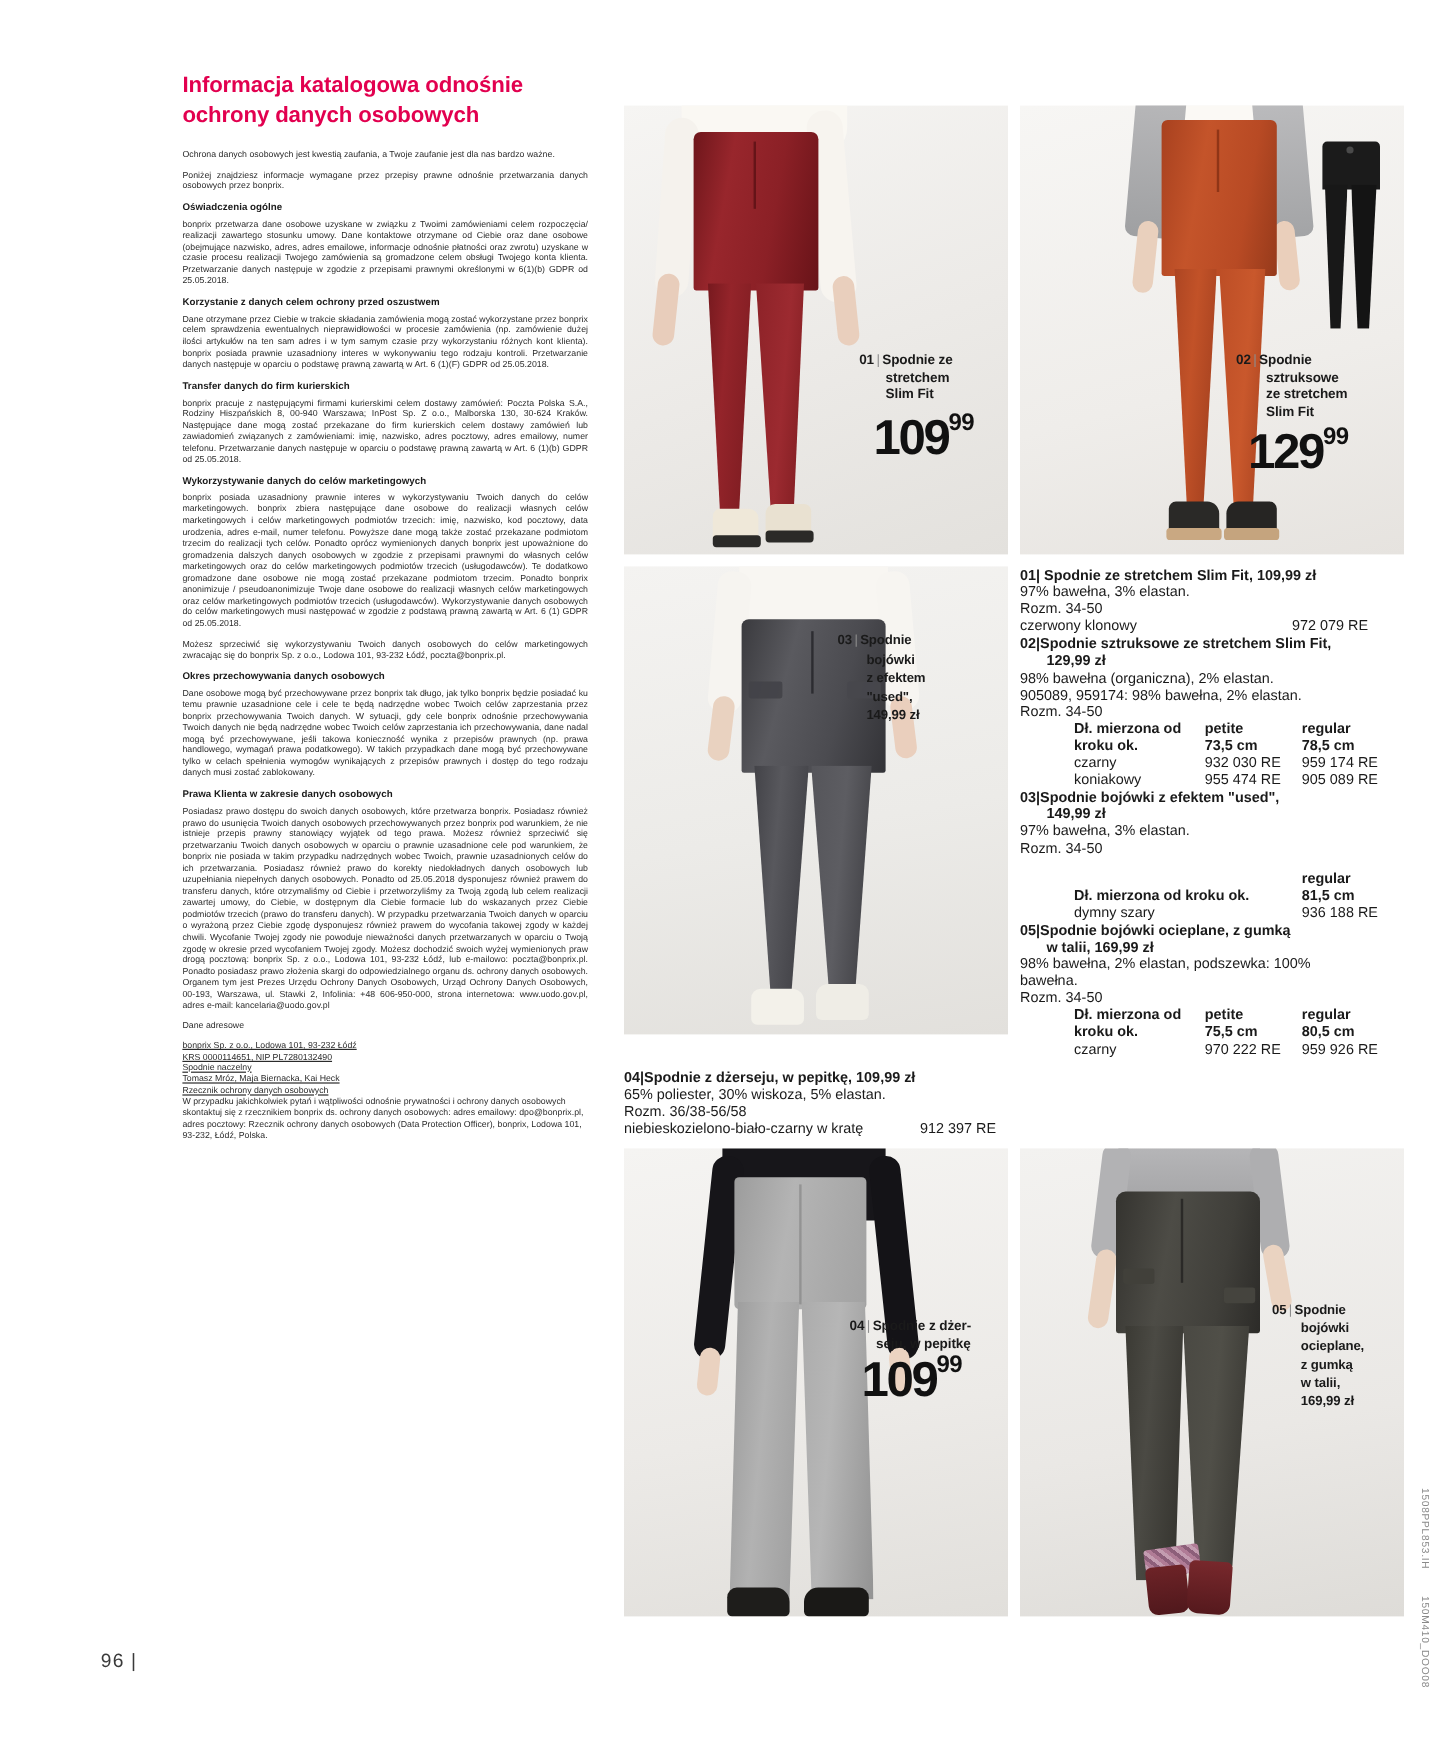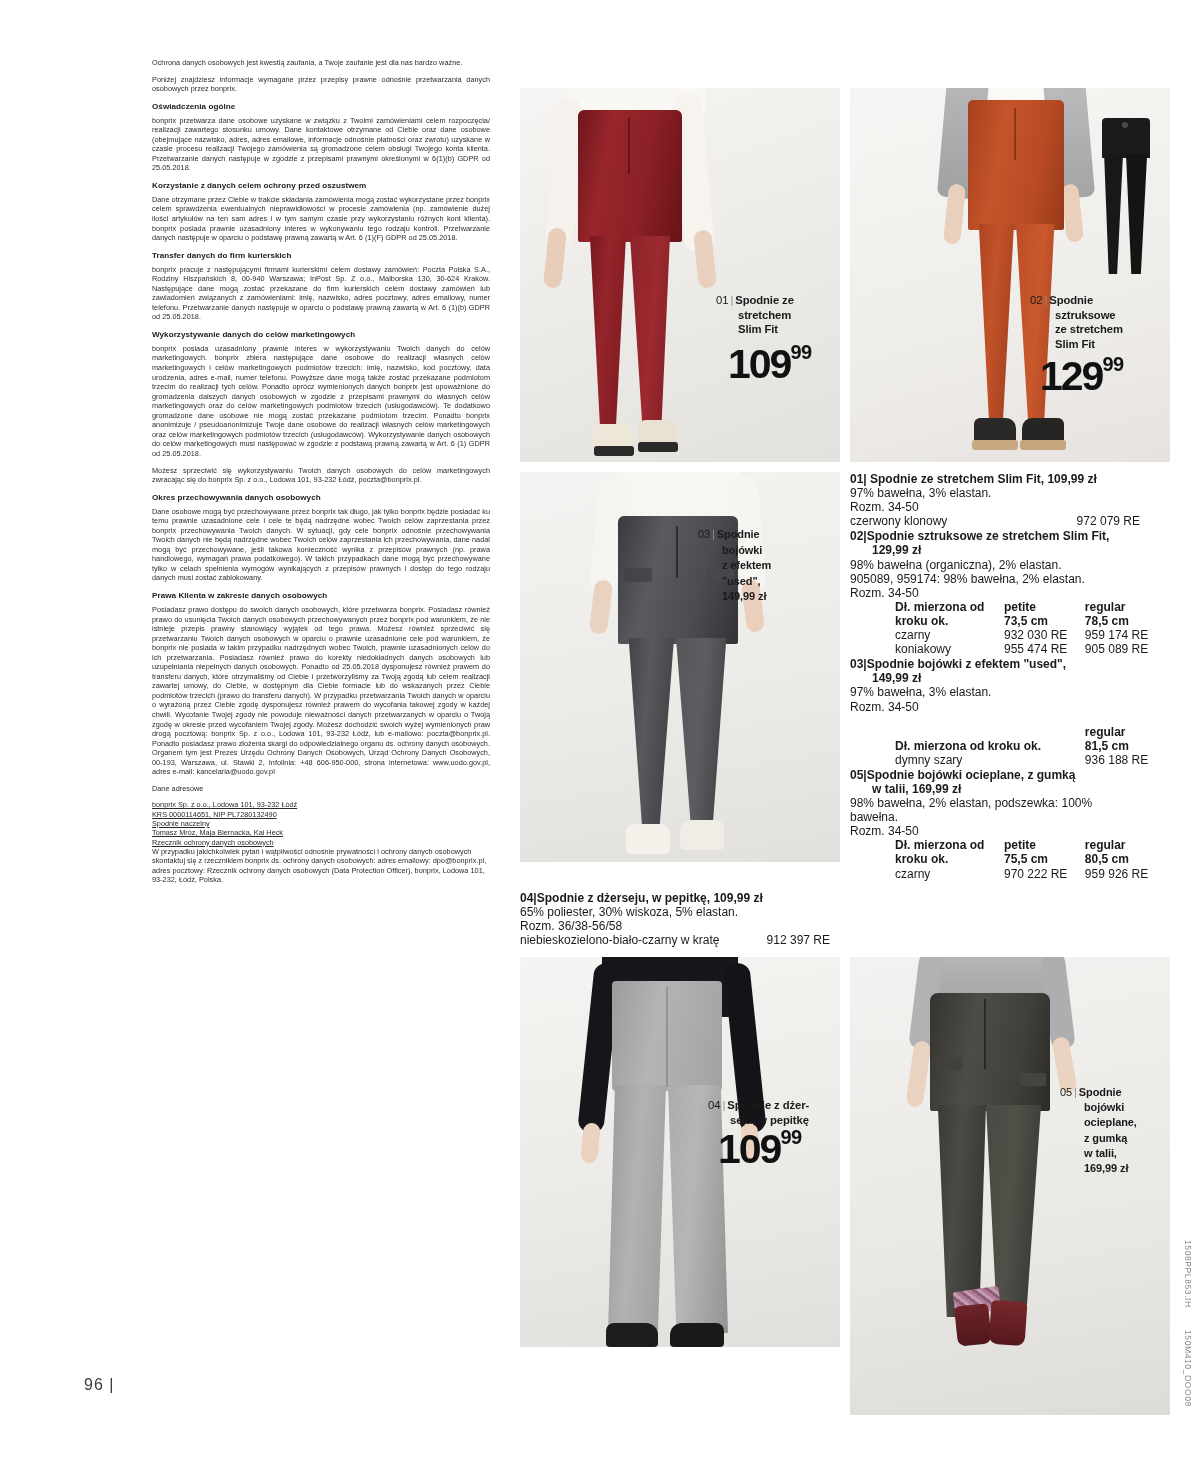--- a/index.html
+++ b/index.html
@@ -37,21 +37,21 @@
   .right-col{position:absolute;left:520px;top:88px;width:650px;}
 
   .ph{position:relative;overflow:hidden;background:#f2f1ef;}
 
   
   .caption{
     position:absolute;z-index:4;
     font-size:11.3px;line-height:14.6px;font-weight:700;
     color:#1a1a1a;letter-spacing:-0.1px;
   }
-  .caption .num{font-weight:400;}
+  .caption .num{font-weight:700;}
   .caption .bar{color:#8d8d8d;font-weight:400;padding:0 2px;}
   .price{
     position:absolute;z-index:4;color:#111;
     font-weight:700;letter-spacing:-2px;
   }
   .price .whole{font-size:41px;line-height:41px;}
   .price .cents{font-size:20px;line-height:20px;vertical-align:top;
     position:relative;top:-2px;letter-spacing:-0.5px;}
 
   
@@ -75,20 +75,24 @@
     font-family:"Liberation Sans",sans-serif;
   }
 </style>
 </head>
 <body>
 
 <div class="page">
 
   <div class="left-col">
 
+    <h1 class="doc-title">
+      <span>Informacja katalogowa odnośnie</span><br>
+      <span>ochrony danych osobowych</span>
+    </h1>
 
     <p class="p">Ochrona danych osobowych jest kwestią zaufania, a Twoje zaufanie jest dla nas bardzo ważne.</p>
     <p class="p">Poniżej znajdziesz informacje wymagane przez przepisy prawne odnośnie przetwarzania danych osobowych przez bonprix.</p>
 
     <div class="h3">Oświadczenia ogólne</div>
     <p class="p">bonprix przetwarza dane osobowe uzyskane w związku z Twoimi zamówieniami celem rozpoczęcia/ realizacji zawartego stosunku umowy. Dane kontaktowe otrzymane od Ciebie oraz dane osobowe (obejmujące nazwisko, adres, adres emailowe, informacje odnośnie płatności oraz zwrotu) uzyskane w czasie procesu realizacji Twojego zamówienia są gromadzone celem obsługi Twojego konta klienta. Przetwarzanie danych następuje w zgodzie z przepisami prawnymi określonymi w  6(1)(b) GDPR od 25.05.2018.</p>
 
     <div class="h3">Korzystanie z danych celem ochrony przed oszustwem</div>
     <p class="p">Dane otrzymane przez Ciebie w trakcie składania zamówienia mogą zostać wykorzystane przez bonprix celem sprawdzenia ewentualnych nieprawidłowości w procesie zamówienia (np. zamówienie dużej ilości artykułów na ten sam adres i w tym samym czasie przy wykorzystaniu różnych kont klienta). bonprix posiada prawnie uzasadniony interes w wykonywaniu tego rodzaju kontroli. Przetwarzanie danych następuje w oparciu o podstawę prawną zawartą w Art. 6 (1)(F) GDPR od 25.05.2018.</p>
 
@@ -334,21 +338,21 @@
 
         <div class="caption" style="left:188px;top:141px;width:130px;text-align:left;">
           <span class="num">04</span><span class="bar">|</span><span>Spodnie z dżer-</span><br>
           <span style="padding-left:22px;display:inline-block;">seju, w pepitkę</span>
         </div>
         <div class="price" style="left:198px;top:172px;">
           <span class="whole">109</span><span class="cents">99</span>
         </div>
       </div>
 
-      <div class="ph" style="width:320px;height:458px;background:linear-gradient(170deg,#f3f2f0 0%,#eae8e5 60%,#dedcd8 100%);">
+      <div class="ph" style="width:320px;height:390px;background:linear-gradient(170deg,#f3f2f0 0%,#eae8e5 60%,#dedcd8 100%);">
         <div style="position:absolute;left:82px;top:-10px;width:118px;height:52px;background:linear-gradient(180deg,#b9b9bb,#a6a6a8);border-radius:0 0 16px 16px;"></div>
         <div style="position:absolute;left:64px;top:-4px;width:24px;height:96px;background:#b2b2b4;border-radius:10px;transform:rotate(7deg);"></div>
         <div style="position:absolute;left:196px;top:-4px;width:24px;height:96px;background:#aeaeb0;border-radius:10px;transform:rotate(-7deg);"></div>
         <div style="position:absolute;left:60px;top:84px;width:17px;height:66px;background:#e9d2c0;border-radius:9px;transform:rotate(8deg);"></div>
         <div style="position:absolute;left:206px;top:80px;width:17px;height:56px;background:#ead3c1;border-radius:9px;transform:rotate(-10deg);"></div>
 
         <div style="position:absolute;left:80px;top:36px;width:120px;height:118px;background:linear-gradient(100deg,#34332f,#4d4c46 36%,#403f3a 72%,#2c2b28 100%);border-radius:8px 8px 2px 2px;"></div>
         <div style="position:absolute;left:80px;top:148px;width:56px;height:212px;background:linear-gradient(95deg,#36352f,#4b4a44 45%,#32312c);clip-path:polygon(14% 0,100% 0,88% 100%,30% 100%);"></div>
         <div style="position:absolute;left:136px;top:148px;width:64px;height:200px;background:linear-gradient(95deg,#4a4943,#504f48 40%,#2e2d29);clip-path:polygon(0 0,86% 0,64% 100%,16% 100%);"></div>
         <div style="position:absolute;left:134px;top:42px;width:1.5px;height:70px;background:#232220;opacity:.8;"></div>

